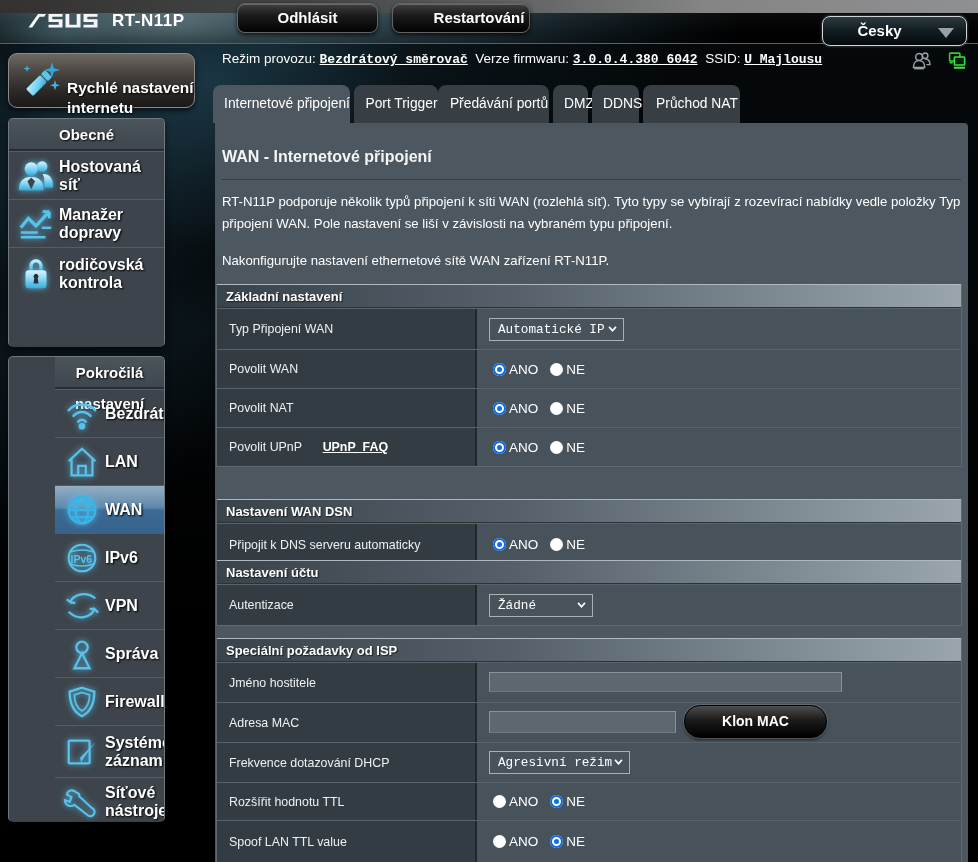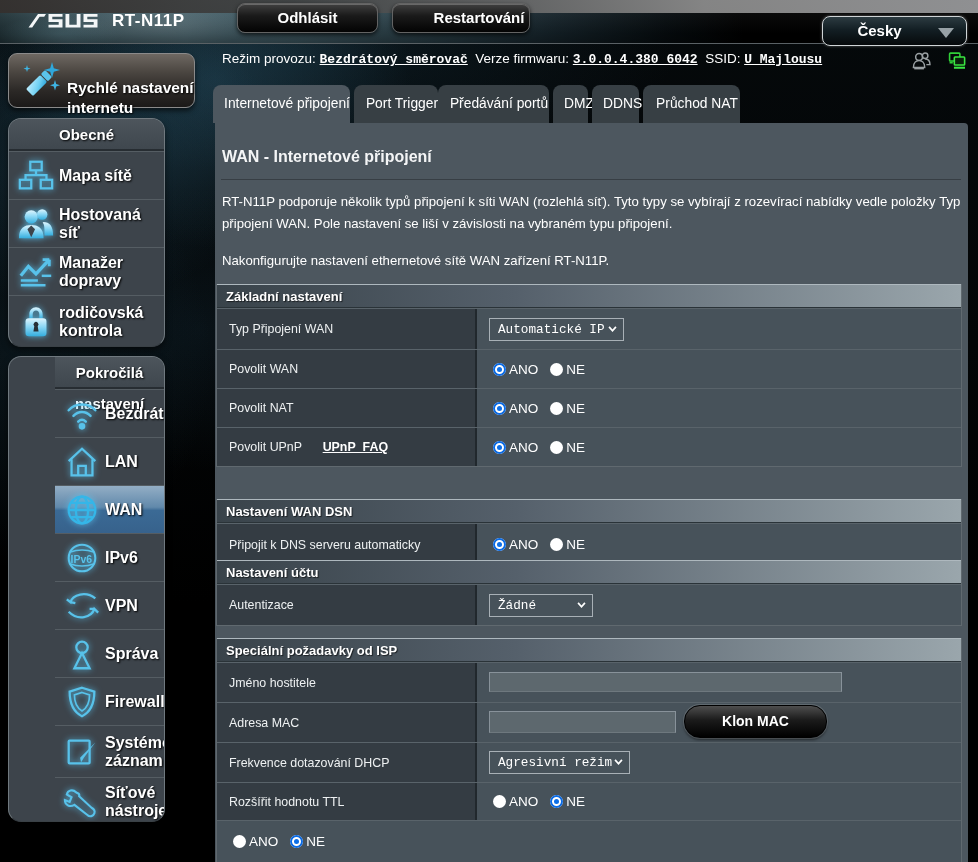--- a/index.html
+++ b/index.html
@@ -58,21 +58,21 @@
 
 #qis {
   position:absolute; left:8px; top:53px; width:187px; height:55px; border-radius:9px;
   background:linear-gradient(180deg, #6e6862 0%, #4a4540 35%, #2b2826 70%, #1b1918 100%);
   border:1px solid #8a8a8a; box-shadow:0 3px 5px rgba(0,0,0,.6);
 }
 #qis .txt { position:absolute; left:58px; top:24px; color:#fff; font-weight:bold; font-size:15.5px; line-height:20px; text-shadow:1px 1px 2px #000; white-space:nowrap; }
 #qis svg { position:absolute; left:10px; top:8px; }
 .sblock {
   position:absolute; left:8px; width:157px;
-  background:#3d444b; border-radius:13px;
+  background:#3d444b; border-radius:5px;
   border:1px solid #70797f; border-bottom-color:#3a4146; 
   box-shadow:0 3px 6px rgba(0,0,0,.55);
   overflow:hidden;
 }
 #sblock1 { top:118px; height:229px; }
 #sblock2 { top:356px; height:466px;padding-left:46px; }
 .shead {
   height:32px; line-height:31px; text-align:center; color:#fff; font-weight:bold; font-size:15px;
   background:linear-gradient(180deg, #4d555c 0%, #3f474e 100%);
   border-bottom:2px solid #272d32; text-shadow:1px 1px 2px #000;
@@ -200,29 +200,20 @@
     </g>
     <path d="M33 0 L34.8 6.2 L41 8 L34.8 9.8 L33 16 L31.2 9.8 L25 8 L31.2 6.2 Z" fill="#2fa8dc"></path>
     <path d="M36 18 L37.2 22 L41 23.2 L37.2 24.4 L36 28.5 L34.8 24.4 L31 23.2 L34.8 22 Z" fill="#3fb4e2"></path>
     <path d="M8 3 L8.8 5.8 L11.5 6.6 L8.8 7.4 L8 10 L7.2 7.4 L4.5 6.6 L7.2 5.8 Z" fill="#3fb4e2"></path>
   </svg>
   <div class="txt">Rychlé nastavení<br>internetu</div>
 </div>
 
 <div class="sblock" id="sblock1">
   <div class="shead">Obecné</div>
-  <div class="sitem" style="height:48px">
-    <svg width="40" height="36" viewBox="0 0 40 36" fill="none" stroke="#58c2ea" stroke-width="2.4">
-      <rect x="14" y="3" width="12" height="9"></rect>
-      <rect x="3" y="22" width="12" height="9"></rect>
-      <rect x="25" y="22" width="12" height="9"></rect>
-      <path d="M20 12 L20 17 M9 22 L9 17 L31 17 L31 22"></path>
-    </svg>
-    <div class="lbl">Mapa sítě</div>
-  </div>
   <div class="sitem">
     <svg width="38" height="36" viewBox="0 0 40 36" fill="url(#icg)" stroke="none">
       <circle cx="15" cy="10.5" r="7"></circle>
       <circle cx="26.5" cy="8" r="5.5"></circle>
       <path d="M28 16 C34 16 38 20 38 30 L29 30 C29 23 29 19 27 16.5 Z"></path>
       <path d="M2 33 C2 22 8 19 15 19 C22 19 28 22 28 33 Z"></path>
       <path d="M15 19.5 L19 23.5 L15 32 L11 23.5 Z" fill="#3d444b"></path>
     </svg>
     <div class="lbl">Hostovaná síť</div>
   </div>
@@ -310,21 +301,21 @@
   </div>
   <div class="sitem">
     <svg width="40" height="36" viewBox="0 0 40 36" fill="none" stroke="#58c2ea" stroke-width="2.6">
       <path d="M14 8 C10 4 5 6 4 10 L9 13 L7 18 L2 16 C2 21 7 24 12 21 L26 32 C28 34 32 33 33 30 C34 27 32 25 30 24 L17 12 C18 9 16 9 14 8 Z" stroke-width="2.2"></path>
     </svg>
     <div class="lbl">Síťové nástroje</div>
   </div>
 </div>
 
 <div class="tab act" style="left:213px; width:137px;">Internetové připojení</div>
-<div class="tab" style="left:354px; width:84px;text-align:right;">Port Trigger</div>
+<div class="tab" style="left:354px; width:84px;">Port Trigger</div>
 <div class="tab" style="left:438px; width:111px;">Předávání portů</div>
 <div class="tab" style="left:553px; width:35px;">DMZ</div>
 <div class="tab" style="left:592px; width:47px;">DDNS</div>
 <div class="tab" style="left:643px; width:97px;">Průchod NAT</div>
 
 <div id="panel">
   <div id="ptitle">WAN - Internetové připojení</div>
   <div id="pline"></div>
   <div class="para" style="top:68px">RT-N11P podporuje několik typů připojení k síti WAN (rozlehlá síť). Tyto typy se vybírají z rozevírací nabídky vedle položky Typ připojení WAN. Pole nastavení se liší v závislosti na vybraném typu připojení.</div>
   <div class="para" style="top:127px">Nakonfigurujte nastavení ethernetové sítě WAN zařízení RT-N11P.</div>
@@ -419,20 +410,21 @@
     <div class="trow" style="height:38px">
       <div class="th">Rozšířit hodnotu TTL</div>
       <div class="td">
           <span class="radio"></span>
           <span class="rlbl">ANO</span>
           <span class="radio on"></span>
           <span class="rlbl">NE</span>
         </div>
     </div>
     <div class="trow" style="height:42px">
+      <div class="th">Spoof LAN TTL value</div>
       <div class="td">
           <span class="radio"></span>
           <span class="rlbl">ANO</span>
           <span class="radio on"></span>
           <span class="rlbl">NE</span>
         </div>
     </div>
   </div>
 </div>
 

